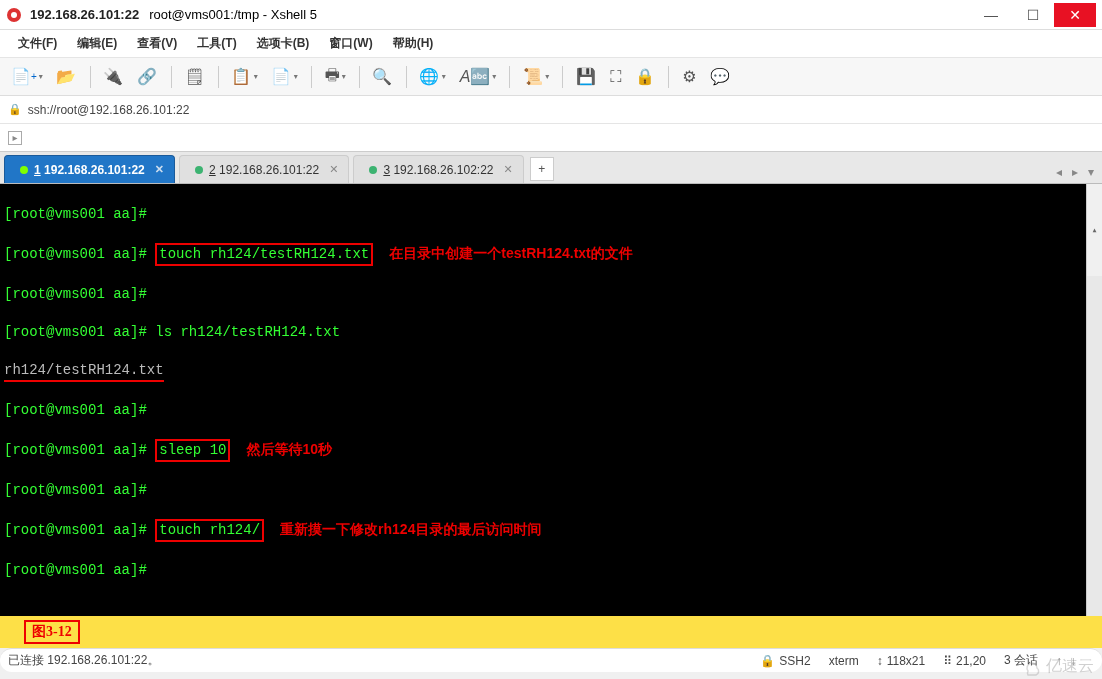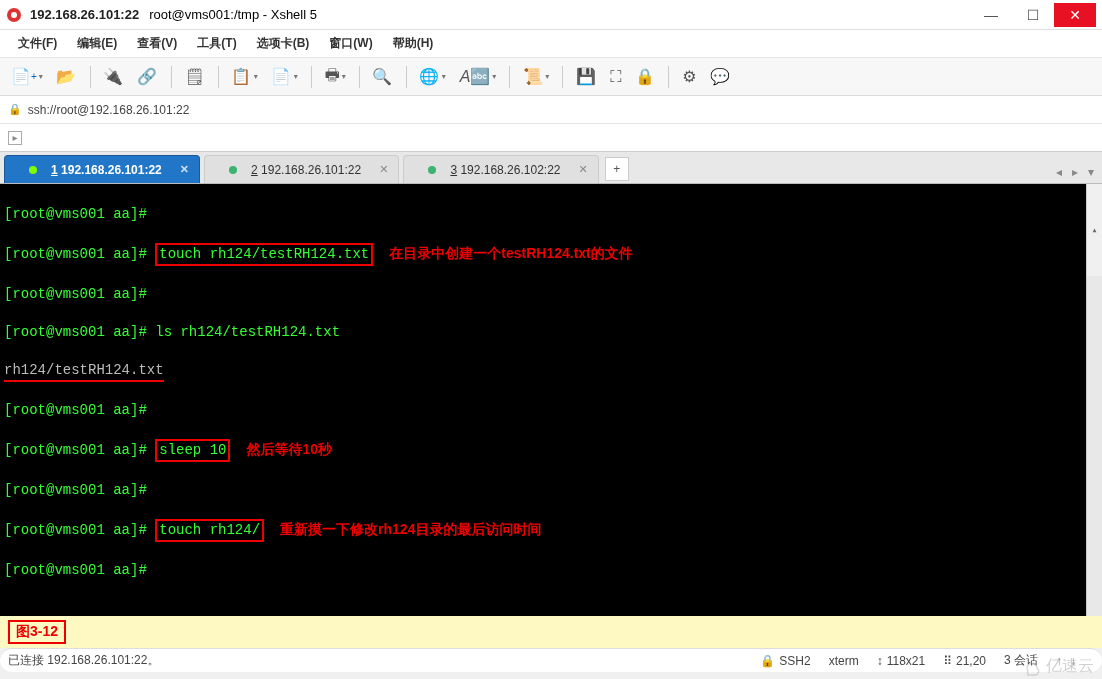--- a/index.html
+++ b/index.html
@@ -14,40 +14,40 @@
 .menubar { height: 28px; background: #fff; display: flex; align-items: center; padding: 0 8px; border-bottom: 1px solid #e5e5e5; }
 .menubar .menuitem { padding: 12px 10px; color: #333; cursor: pointer; font-weight: bold; }
 .toolbar { height: 38px; background: #f7f7f7; display: flex; align-items: center; padding: 0 6px; border-bottom: 1px solid #ddd; gap: 4px; }
 .toolbar .tbtn { padding: 4px 5px; cursor: pointer; color: #555; display: flex; align-items: center; font-size: 16px; }
 .toolbar .sep { width: 1px; height: 22px; background: #ccc; margin: 0 4px; }
 .toolbar .drop { font-size: 8px; color: #777; margin-left: 2px; }
 .addressbar { height: 28px; background: #fff; display: flex; align-items: center; padding: 0 8px; border-bottom: 1px solid #e5e5e5; color: #444; gap: 6px; }
 .tipbar { height: 28px; background: #fff; display: flex; align-items: center; padding: 0 8px; border-bottom: 1px solid #ccc; color: #888; gap: 8px; }
 .tipbar .tipicon { width: 14px; height: 14px; border: 1px solid #aaa; display: flex; align-items: center; justify-content: center; font-size: 10px; cursor: pointer; }
 .tabbar { height: 32px; background: #e8e8e8; display: flex; align-items: flex-end; padding: 0 4px; border-bottom: 1px solid #bbb; }
-.tab { height: 28px; padding: 0 10px 0 24px; display: flex; align-items: center; gap: 14px; background: #e0e0e0; border: 1px solid #ccc; border-bottom: none; border-radius: 4px 4px 0 0; margin-right: 4px; cursor: pointer; color: #333; }
+.tab { height: 28px; padding: 0 10px 0 15px; display: flex; align-items: center; gap: 6px; background: #e0e0e0; border: 1px solid #ccc; border-bottom: none; border-radius: 4px 4px 0 0; margin-right: 4px; cursor: pointer; color: #333; }
 .tab.active { background: #2176c7; color: #fff; border-color: #1a5a9a; font-weight: bold; }
 .tab .dot { width: 8px; height: 8px; border-radius: 50%; background: #3cb371; }
 .tab.active .dot { background: #7fff00; }
 .tab .tclose { font-size: 11px; color: #888; cursor: pointer; margin-left: 4px; }
 .tab.active .tclose { color: #cde; }
 .tab .num { text-decoration: underline; }
 .addtab { width: 24px; height: 24px; border: 1px solid #ccc; display: flex; align-items: center; justify-content: center; cursor: pointer; color: #555; background: #fff; margin-left: 2px; margin-bottom: 2px; }
 .tabbar .tabnav { margin-left: auto; display: flex; gap: 2px; padding-bottom: 2px; }
 .tabbar .tabnav span { padding: 2px 4px; color: #888; cursor: pointer; }
 .terminal { background: #000; color: #bbb; font-family: "Consolas", "Courier New", monospace; font-size: 14px; line-height: 19px; padding: 2px 4px; height: 432px; overflow: hidden; white-space: pre; position: relative; }
 .terminal .line { display: block; }
 .green { color: #33ff33; }
 .box { border: 2px solid #e00; padding: 0 2px; display: inline-block; }
 .underline-red { border-bottom: 2px solid #e00; display: inline-block; }
 .anno { color: #e00; font-family: "Microsoft YaHei", sans-serif; font-weight: bold; margin-left: 16px; }
 .scrollbar { position: absolute; right: 0; top: 0; width: 16px; height: 100%; background: #f0f0f0; border-left: 1px solid #ccc; }
 .scrollbar .arrow { height: 16px; display: flex; align-items: center; justify-content: center; font-size: 10px; color: #666; cursor: pointer; }
 .scrollbar .track { height: calc(100% - 32px); background: #e8e8e8; }
-.caption { background: #fef9c3; padding: 4px 8px; }
+.caption { background: #fde047; padding: 4px 24px; font-family: Liberation Serif, serif; }
 .caption .capbox { border: 2px solid #e00; color: #e00; font-weight: bold; padding: 1px 6px; display: inline-block; font-size: 14px; }
 .statusbar { height: 24px; background: #fff; border-top: 1px solid #ddd; display: flex; align-items: center; padding: 0 8px; color: #444; font-size: 12px; border-radius: 12px; }
 .statusbar .sitem { margin-right: 18px; display: flex; align-items: center; gap: 4px; }
 .statusbar .sitem.grow { flex: 1; }
 .statusbar .navarrows { display: flex; gap: 8px; color: #888; }
 .watermark { position: absolute; right: 8px; bottom: 2px; opacity: 0.3; font-size: 16px; color: #666; display: flex; align-items: center; gap: 4px; pointer-events: none; margin-top: 36px; }
 .lockicon { font-size: 11px; }
 </style>
 </head>
 <body>

